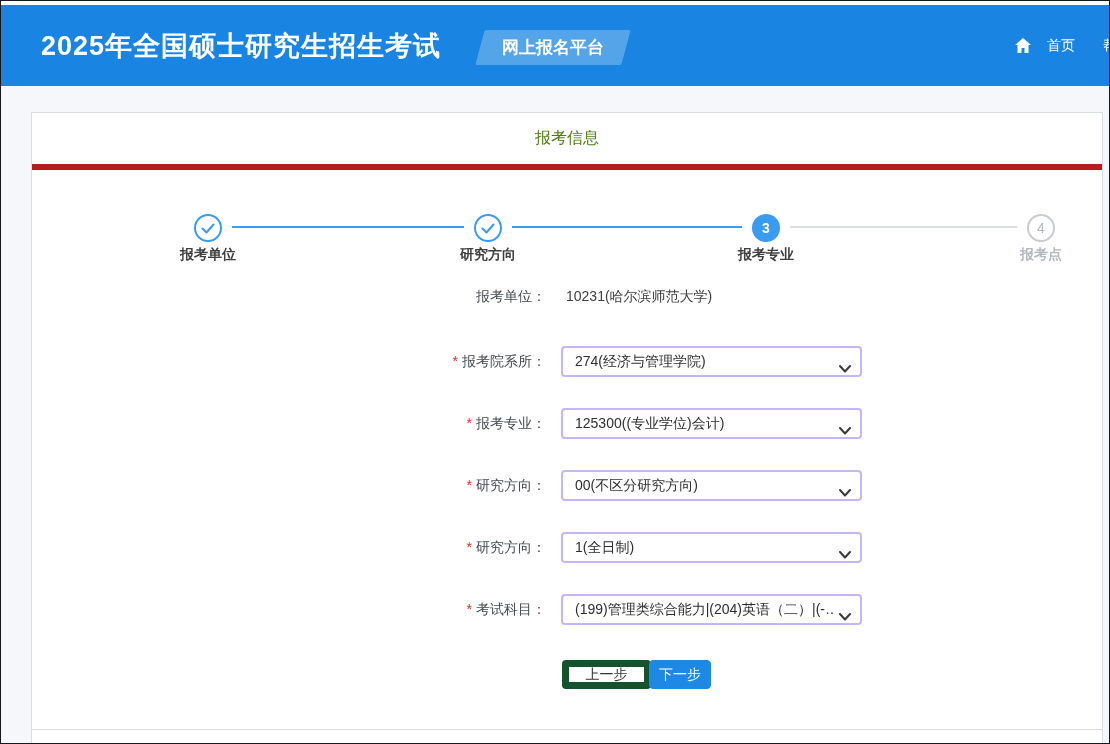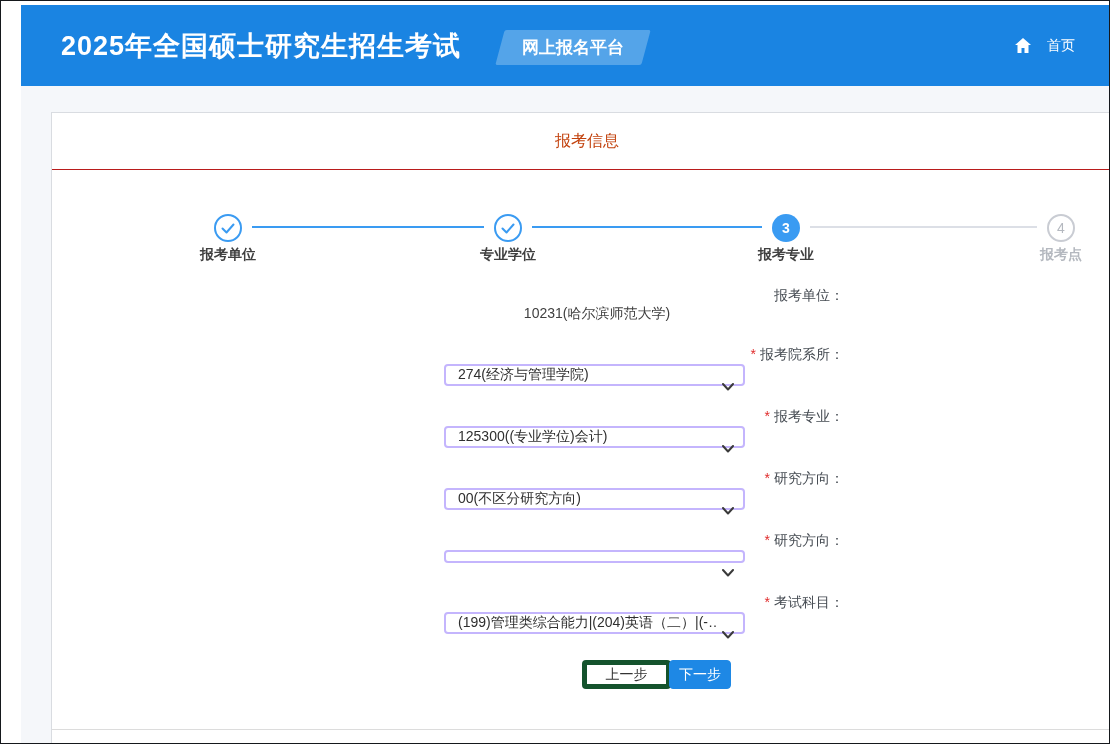--- a/index.html
+++ b/index.html
@@ -13,21 +13,21 @@
   *{margin:0;padding:0;box-sizing:border-box;}
   body{
     font-family:"Liberation Sans","DejaVu Sans",sans-serif;
     background:#888;
   }
   .screen{
     width:1110px;height:744px;
     background:#fff;
     border:1px solid #15181c;
     position:relative;overflow:hidden;
-    display:flex;flex-direction:column;padding-left:20px;
+    display:flex;flex-direction:column;
   }
   
   .header{
     margin-top:4px;height:81px;flex:0 0 81px;
     background:var(--header-bg);
     position:relative;color:#fff;
   }
   .header-title{
     position:absolute;left:40px;top:50%;transform:translateY(-50%);
     font-size:27px;font-weight:bold;letter-spacing:1px;white-space:nowrap;
@@ -52,23 +52,23 @@
     position:absolute;left:1102px;top:50%;transform:translateY(-50%);
     width:8px;overflow:hidden;font-size:15px;color:#fff;white-space:nowrap;
   }
   
   .main{flex:1;background:#f5f7fa;position:relative;}
   .card{
     position:absolute;left:30px;top:26px;width:1072px;height:700px;
     background:#fff;border:1px solid #d9dce1;border-bottom:none;
   }
   .card-title-bar{
-    height:57px;border-bottom:1px solid #b91c1c;
+    height:57px;border-bottom:6px solid #b91c1c;
     display:flex;align-items:center;justify-content:center;
-    font-size:16px;color:#c2410c;
+    font-size:16px;color:#4d7c0f;
   }
   
   .stepper{position:relative;height:112px;}
   .step-line{position:absolute;top:56px;height:2px;}
   .step-line.blue{background:var(--accent);}
   .step-line.gray{background:#dcdfe6;}
   .step-node{position:absolute;top:44px;width:0;}
   .step-circle{
     position:absolute;left:-14px;top:0;width:28px;height:28px;border-radius:50%;
     display:flex;align-items:center;justify-content:center;background:#fff;
@@ -77,42 +77,42 @@
   .step-circle.active{background:var(--accent);color:#fff;font-size:14px;font-weight:bold;}
   .step-circle.upcoming{border:2px solid var(--inactive-gray);color:#b4b8bf;font-size:14px;}
   .step-label{
     position:absolute;left:-70px;top:32px;width:140px;text-align:center;
     font-size:14px;font-weight:bold;color:#404040;white-space:nowrap;
   }
   .step-label.upcoming{color:#b4b8bf;}
   
   .form-row{
     position:absolute;left:0;right:0;height:31px;
-    display:flex;align-items:center;flex-direction:column;
+    display:flex;align-items:center;
   }
   .form-label{
     width:514px;text-align:right;font-size:14px;color:#454b52;white-space:nowrap;
   }
   .required-star{color:var(--required-red);margin-right:4px;font-size:14px;}
   .static-value{margin-left:20px;font-size:14px;color:#404040;}
   .select-box{
     margin-left:15px;width:301px;height:31px;
     border:2px solid #c4b5fd;border-radius:4px;background:#fff;
     display:flex;align-items:center;
     padding:0 26px 0 12px;position:relative;cursor:pointer;
   }
   .select-value{
     font-size:14px;color:#2f2f2f;white-space:nowrap;overflow:hidden;flex:1;
   }
   .chevron-down{position:absolute;right:9px;top:11px;width:12px;height:8px;}
   .btn{
     position:absolute;height:29px;border-radius:4px;font-size:14px;
     display:flex;align-items:center;justify-content:center;cursor:pointer;
   }
-  .btn-prev{left:530px;top:547px;width:89px;background:#fff;border:5px solid #14532d;color:#333;}
+  .btn-prev{left:530px;top:547px;width:89px;background:#fff;border:7px solid #14532d;color:#333;}
   .btn-next{left:617px;top:547px;width:62px;background:var(--next-button-bg);color:#fff;border:1px solid var(--next-button-bg);}
   .bottom-divider{position:absolute;left:0;right:0;top:616px;height:1px;background:#dcdcdc;}
 </style>
 </head>
 <body>
 
 <div class="screen">
 
   <div class="header">
     <div class="header-title">2025年全国硕士研究生招生考试</div>
@@ -148,21 +148,21 @@
           </div>
           <div class="step-label">报考单位</div>
         </div>
 
         <div class="step-node" style="left:456px;">
           <div class="step-circle done">
             <svg viewBox="0 0 14 11" width="14" height="11">
                 <polyline points="1.5,5.5 5.5,9.5 12.5,1.5" fill="none" stroke="#3a9bf2" stroke-width="2" stroke-linecap="round" stroke-linejoin="round"></polyline>
               </svg>
           </div>
-          <div class="step-label">专业学位</div>
+          <div class="step-label">研究方向</div>
         </div>
 
         <div class="step-node" style="left:734px;">
           <div class="step-circle active">3</div>
           <div class="step-label">报考专业</div>
         </div>
 
         <div class="step-node" style="left:1009px;">
           <div class="step-circle upcoming">4</div>
           <div class="step-label upcoming">报考点</div>
@@ -214,20 +214,21 @@
               </svg>
           </span>
         </div>
       </div>
 
       <div class="form-row" style="top:419px;">
         <div class="form-label">
           <span class="required-star">*</span><span>研究方向：</span>
         </div>
         <div class="select-box">
+          <span class="select-value">1(全日制)</span>
           <span class="chevron-down">
             <svg viewBox="0 0 12 8" width="12" height="8">
                 <polyline points="1,1 6,6.5 11,1" fill="none" stroke="#3a3a3a" stroke-width="2" stroke-linecap="round" stroke-linejoin="round"></polyline>
               </svg>
           </span>
         </div>
       </div>
 
       <div class="form-row" style="top:481px;">
         <div class="form-label">

